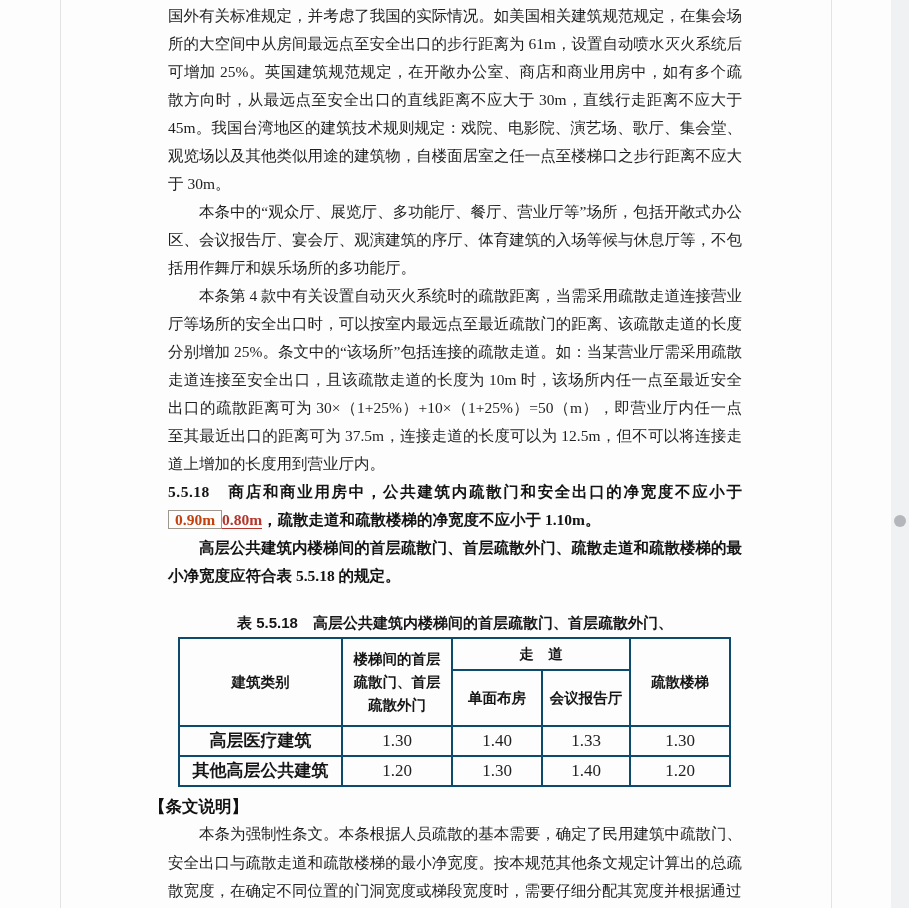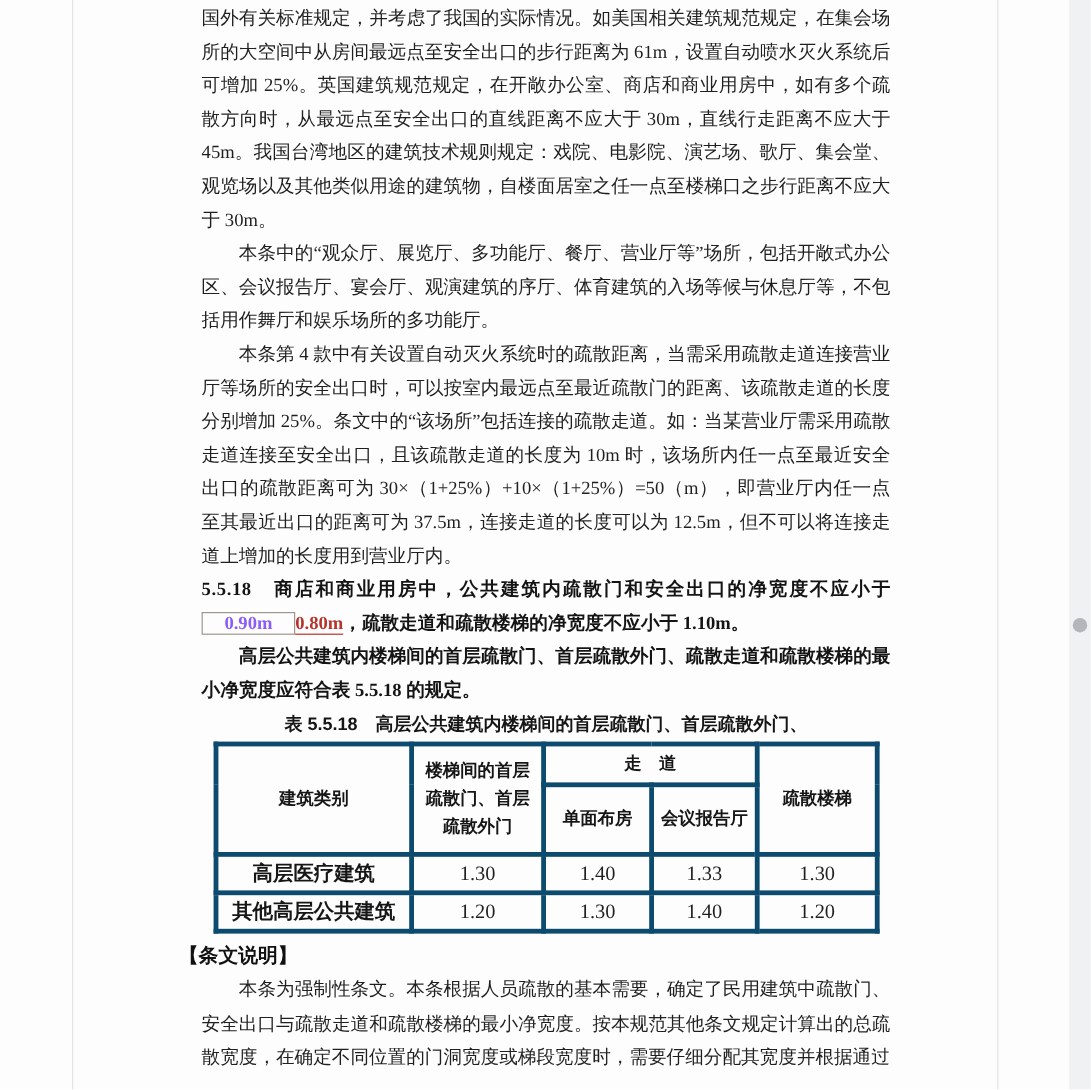--- a/index.html
+++ b/index.html
@@ -30,45 +30,45 @@
     position: absolute; left: 168px; top: 2px; width: 574px;
     color: #1f1f1f;
     font-size: 15.5px; line-height: 28px;
     text-align: justify;
   }
   .doc p { margin: 0; }
   .indent { text-indent: 2em; }
   .bold-clause { font-weight: bold; color: #141414; }
   .clause-num { letter-spacing: 0.5px; }
   .box-del {
-    color: #8b5cf6;
+    color: #c2410c;
     border: 1.5px solid #9e978d;
-    padding: 0 18px;
+    padding: 0 6px;
   }
   .ins {
     color: #b5352c;
     border-bottom: 1.5px solid #b5352c;
   }
   .caption {
-    margin-top: 1px;
+    margin-top: 20px;
     text-align: center;
     font-family: "Liberation Sans", sans-serif;
     font-weight: 600;
     font-size: 15px; line-height: 26px;
     color: #161616;
   }
   table.spec {
     border-collapse: collapse;
     table-layout: fixed;
     width: 551px;
     margin: 1px 0 0 10px;
     border: 1.5px solid #2e2e2e;
   }
   table.spec th, table.spec td {
-    border: 4px solid #0c4a6e;
+    border: 2px solid #0c4a6e;
     padding: 0 5px;
     text-align: center;
     vertical-align: middle;
   }
   table.spec th {
     font-family: "Liberation Sans", sans-serif;
     font-weight: 600;
     font-size: 14.5px;
     line-height: 23px;
     color: #161616;

